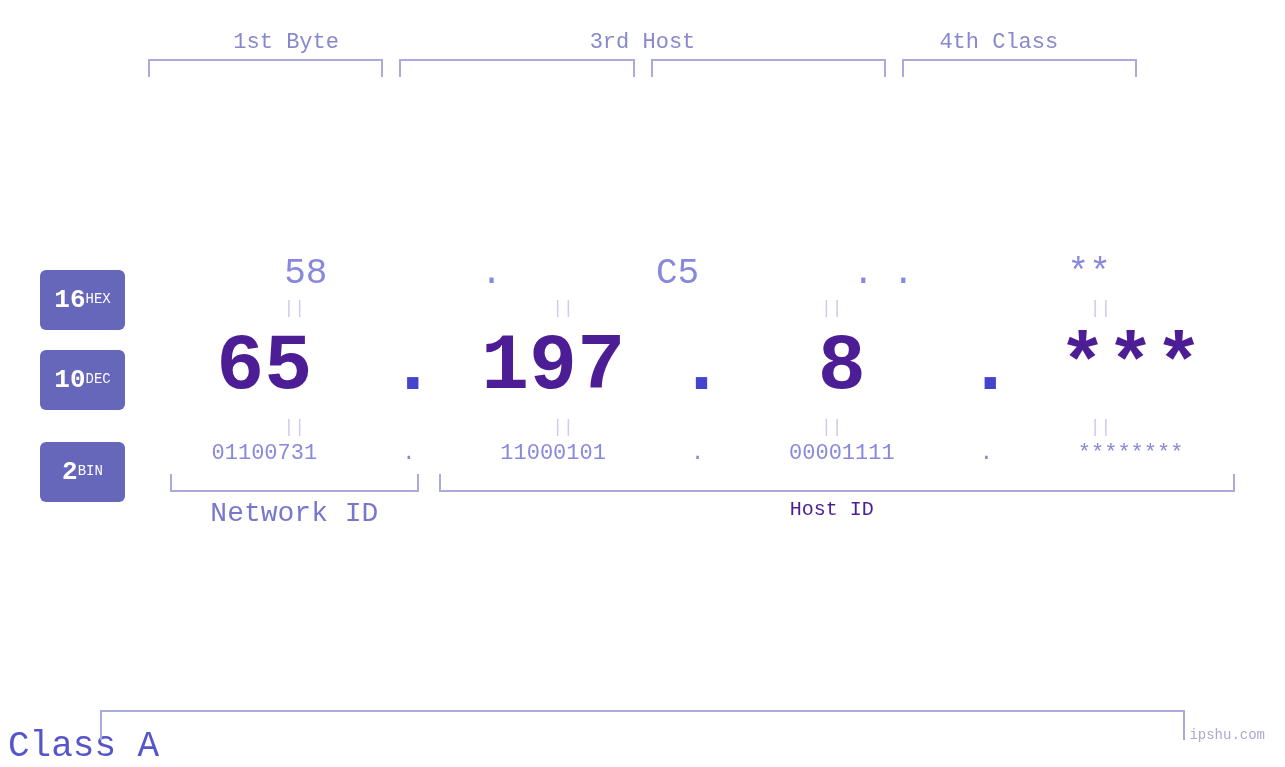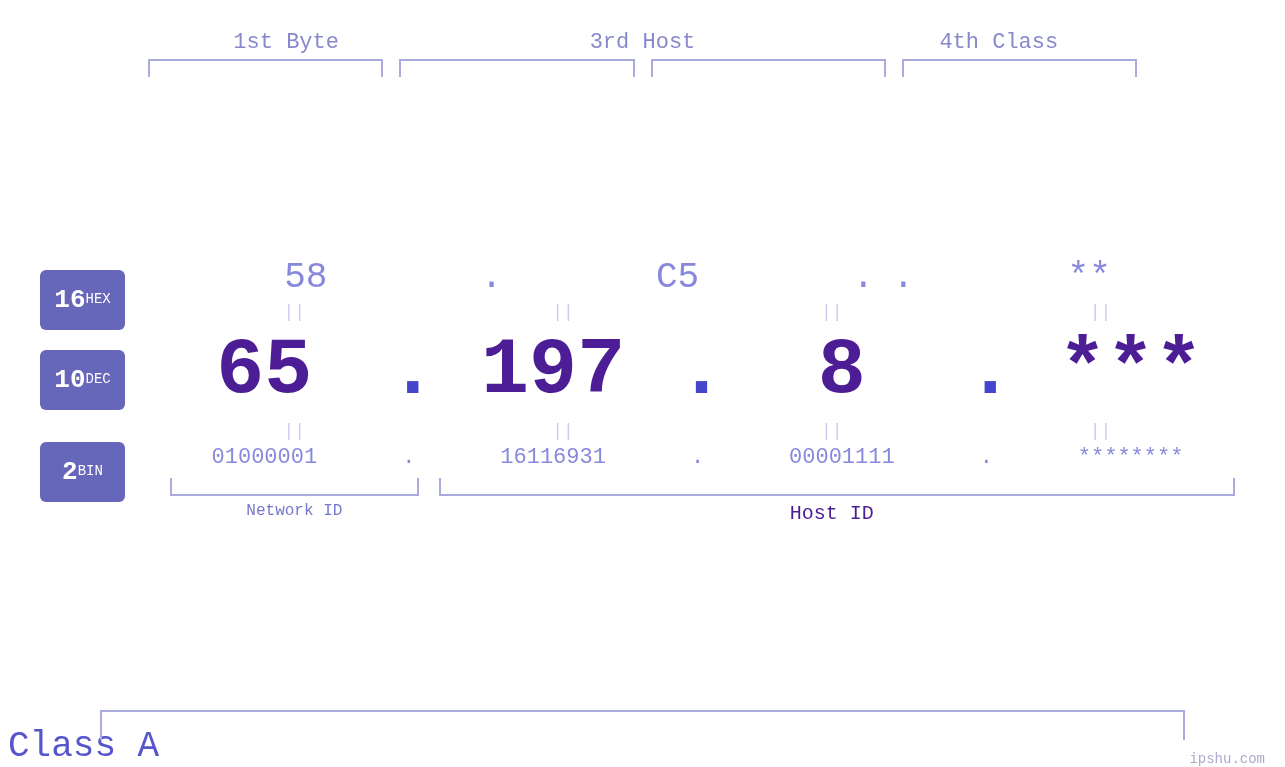--- a/index.html
+++ b/index.html
@@ -152,21 +152,21 @@
 
     .class-label {
       color: #5555cc;
       font-size: 36px;
       font-family: 'Courier New', Courier, monospace;
     }
 
     
     .watermark {
       position: absolute;
-      bottom: 0;
+      bottom: 24px;
       right: 20px;
       color: #aaaacc;
       font-size: 14px;
       font-family: 'Courier New', Courier, monospace;
     }
 
     
     .rows-wrapper {
       display: flex;
       flex-direction: row;
@@ -324,27 +324,27 @@
 
       <div class="eq-bytes" style="margin:4px 0;">
         <div class="eq-byte">||</div>
         <div class="eq-byte">||</div>
         <div class="eq-byte">||</div>
         <div class="eq-byte">||</div>
       </div>
 
       <div class="ip-values-row">
         <div class="byte-group">
-          <span class="bin-val">01000001</span>
+          <span class="bin-val">01100731</span>
         </div>
         <div class="dot-sep">
           <span class="sep-bin">.</span>
         </div>
         <div class="byte-group">
-          <span class="bin-val">16116931</span>
+          <span class="bin-val">11000101</span>
         </div>
         <div class="dot-sep">
           <span class="sep-bin">.</span>
         </div>
         <div class="byte-group">
           <span class="bin-val">00001111</span>
         </div>
         <div class="dot-sep">
           <span class="sep-bin">.</span>
         </div>
@@ -359,21 +359,21 @@
           <div style="height:18px; border-left:2px solid #aaaadd; border-bottom:2px solid #aaaadd; border-right:2px solid #aaaadd; width:calc(100% - 20px); margin:0 10px;"></div>
         </div>
 
         <div style="flex:3; position:relative;">
           <div style="height:18px; border-left:2px solid #aaaadd; border-bottom:2px solid #aaaadd; border-right:2px solid #aaaadd; width:calc(100% - 10px); margin-left:10px;"></div>
         </div>
       </div>
 
       <div style="display:flex; width:100%; margin-top:6px; padding: 0 20px;">
         <div style="flex:1; text-align:center;">
-          <span style="color:#7777cc; font-size:16px; font-family:'Courier New',monospace;">Network ID</span>
+          <span style="color:#7777cc; font-size:28px; font-family:'Courier New',monospace;">Network ID</span>
         </div>
         <div style="flex:3; text-align:center;">
           <span style="color:#4c1d95; font-size:20px; font-family:'Courier New',monospace;">Host ID</span>
         </div>
       </div>
 
     </div>
   </div>
 
   <div style="width:calc(100% - 200px); height:2px; background:#aaaadd; margin: 6px 100px 0; position:relative;">

